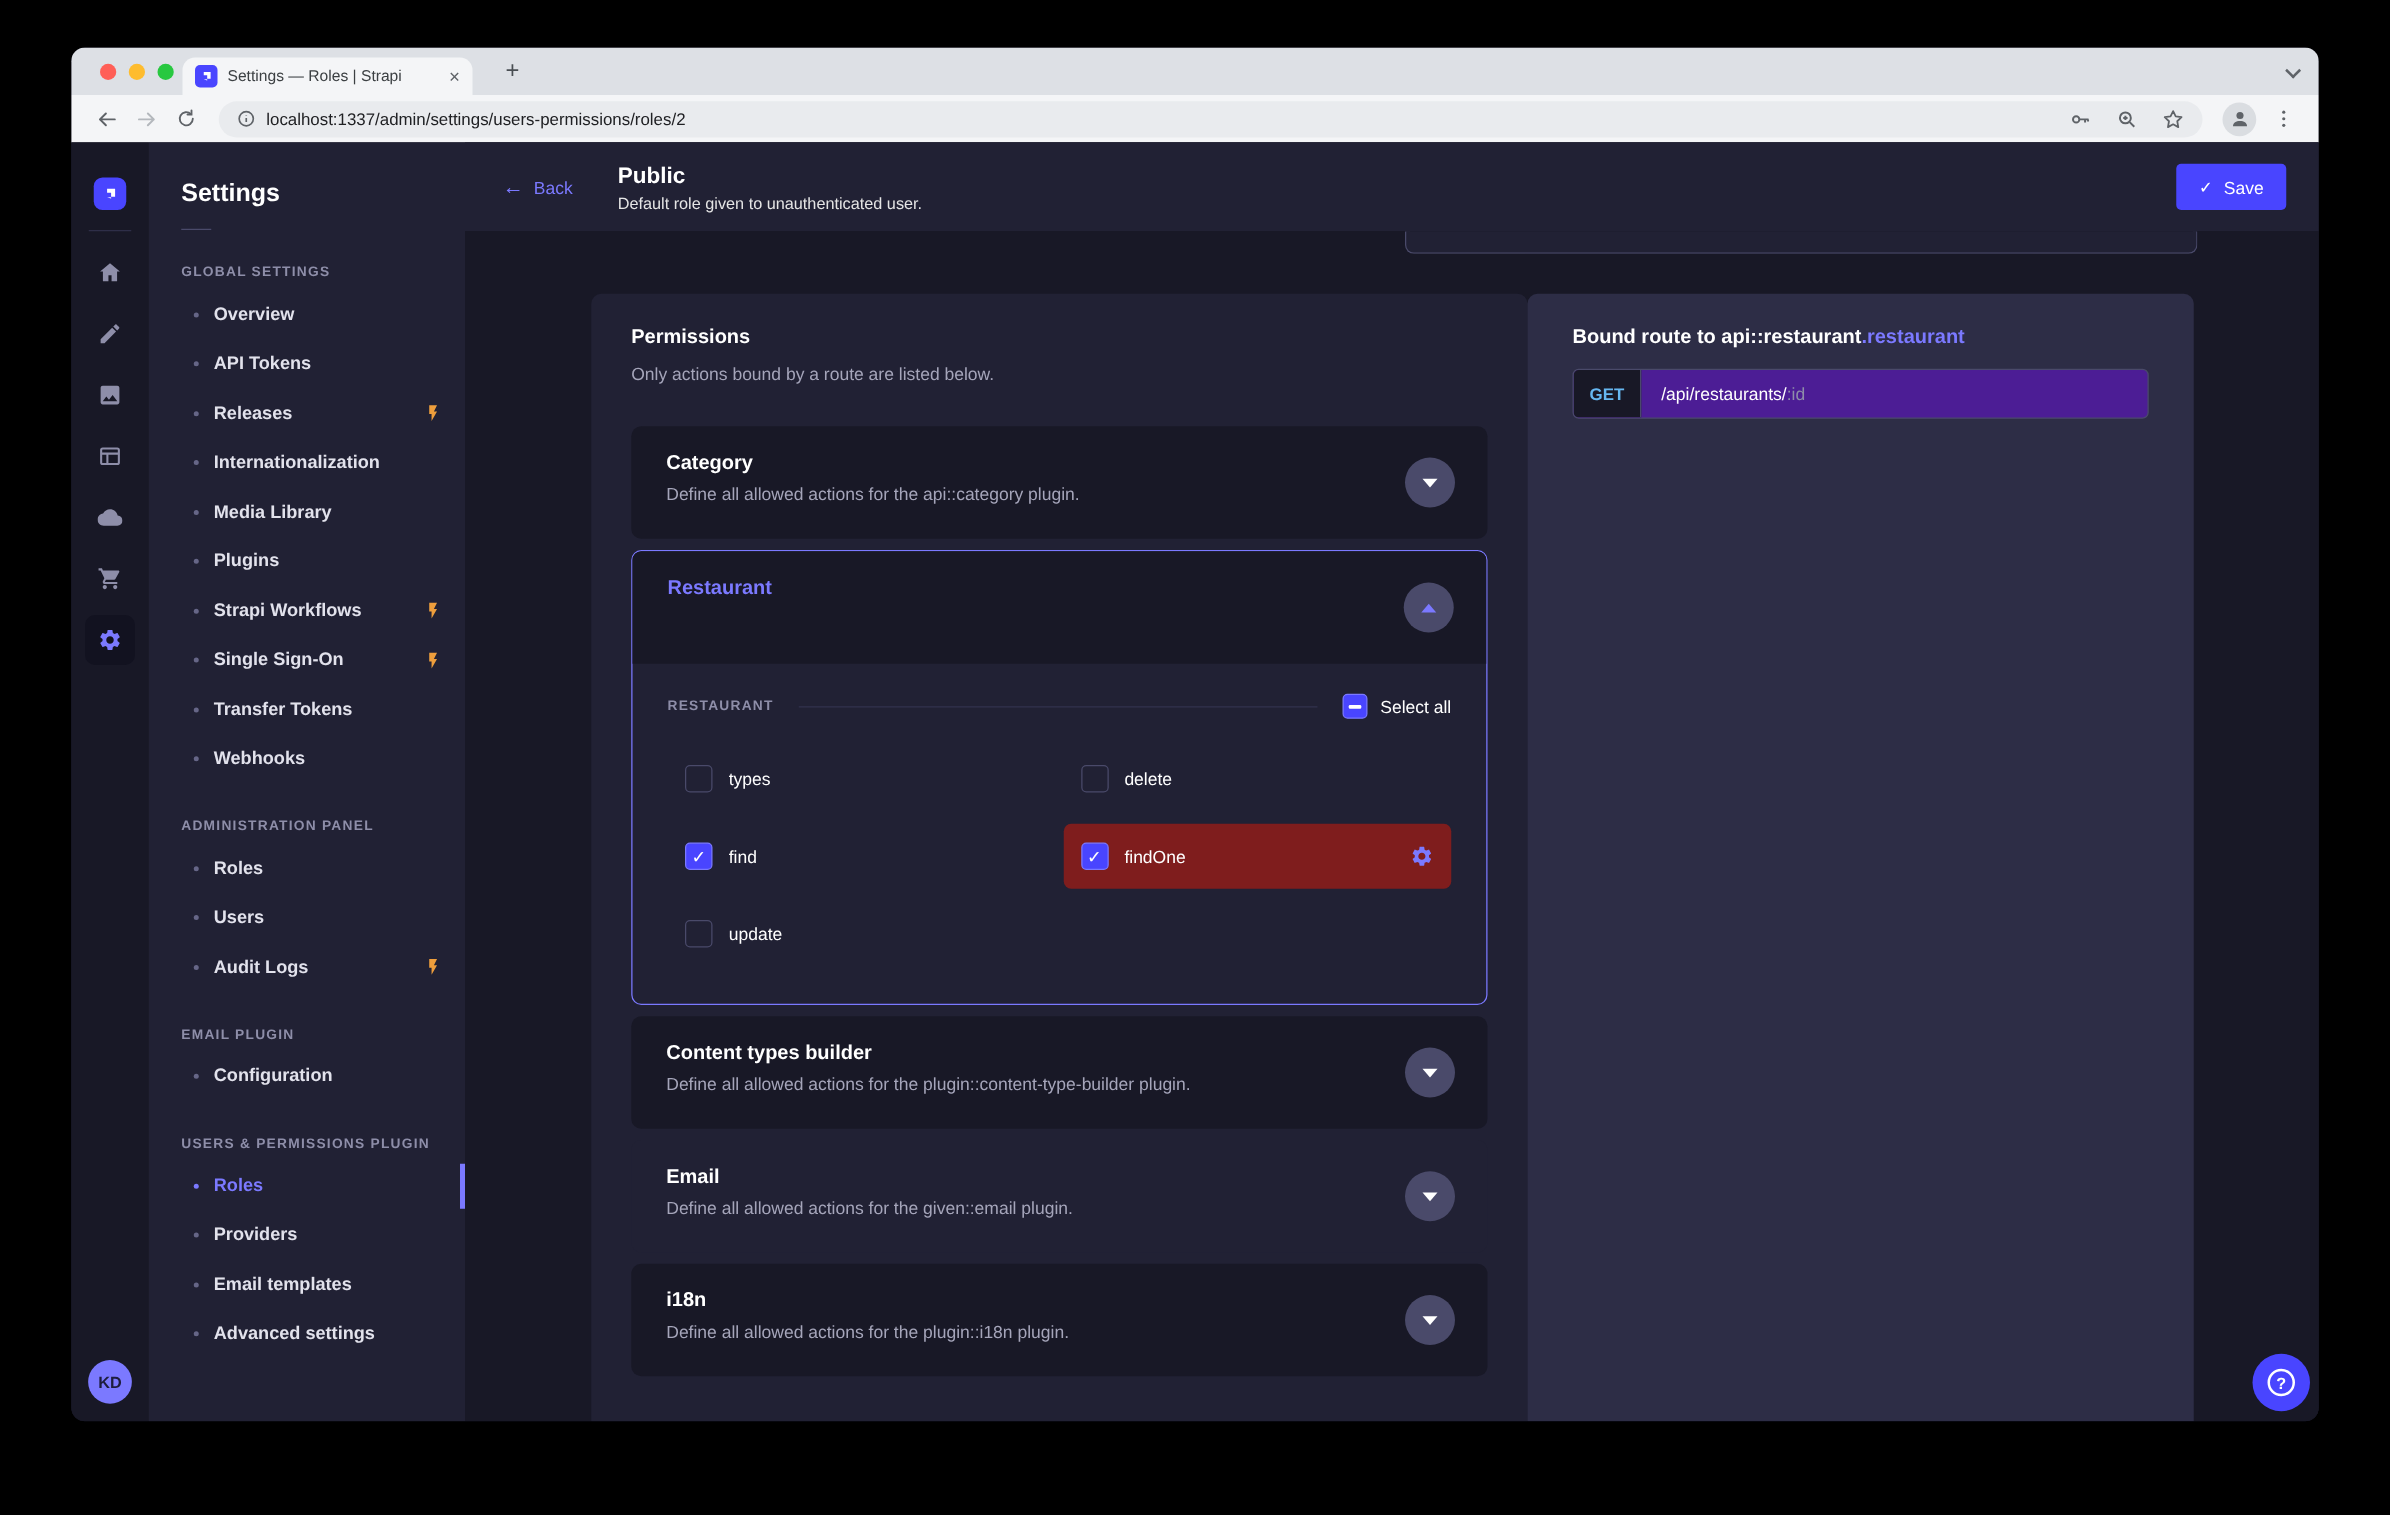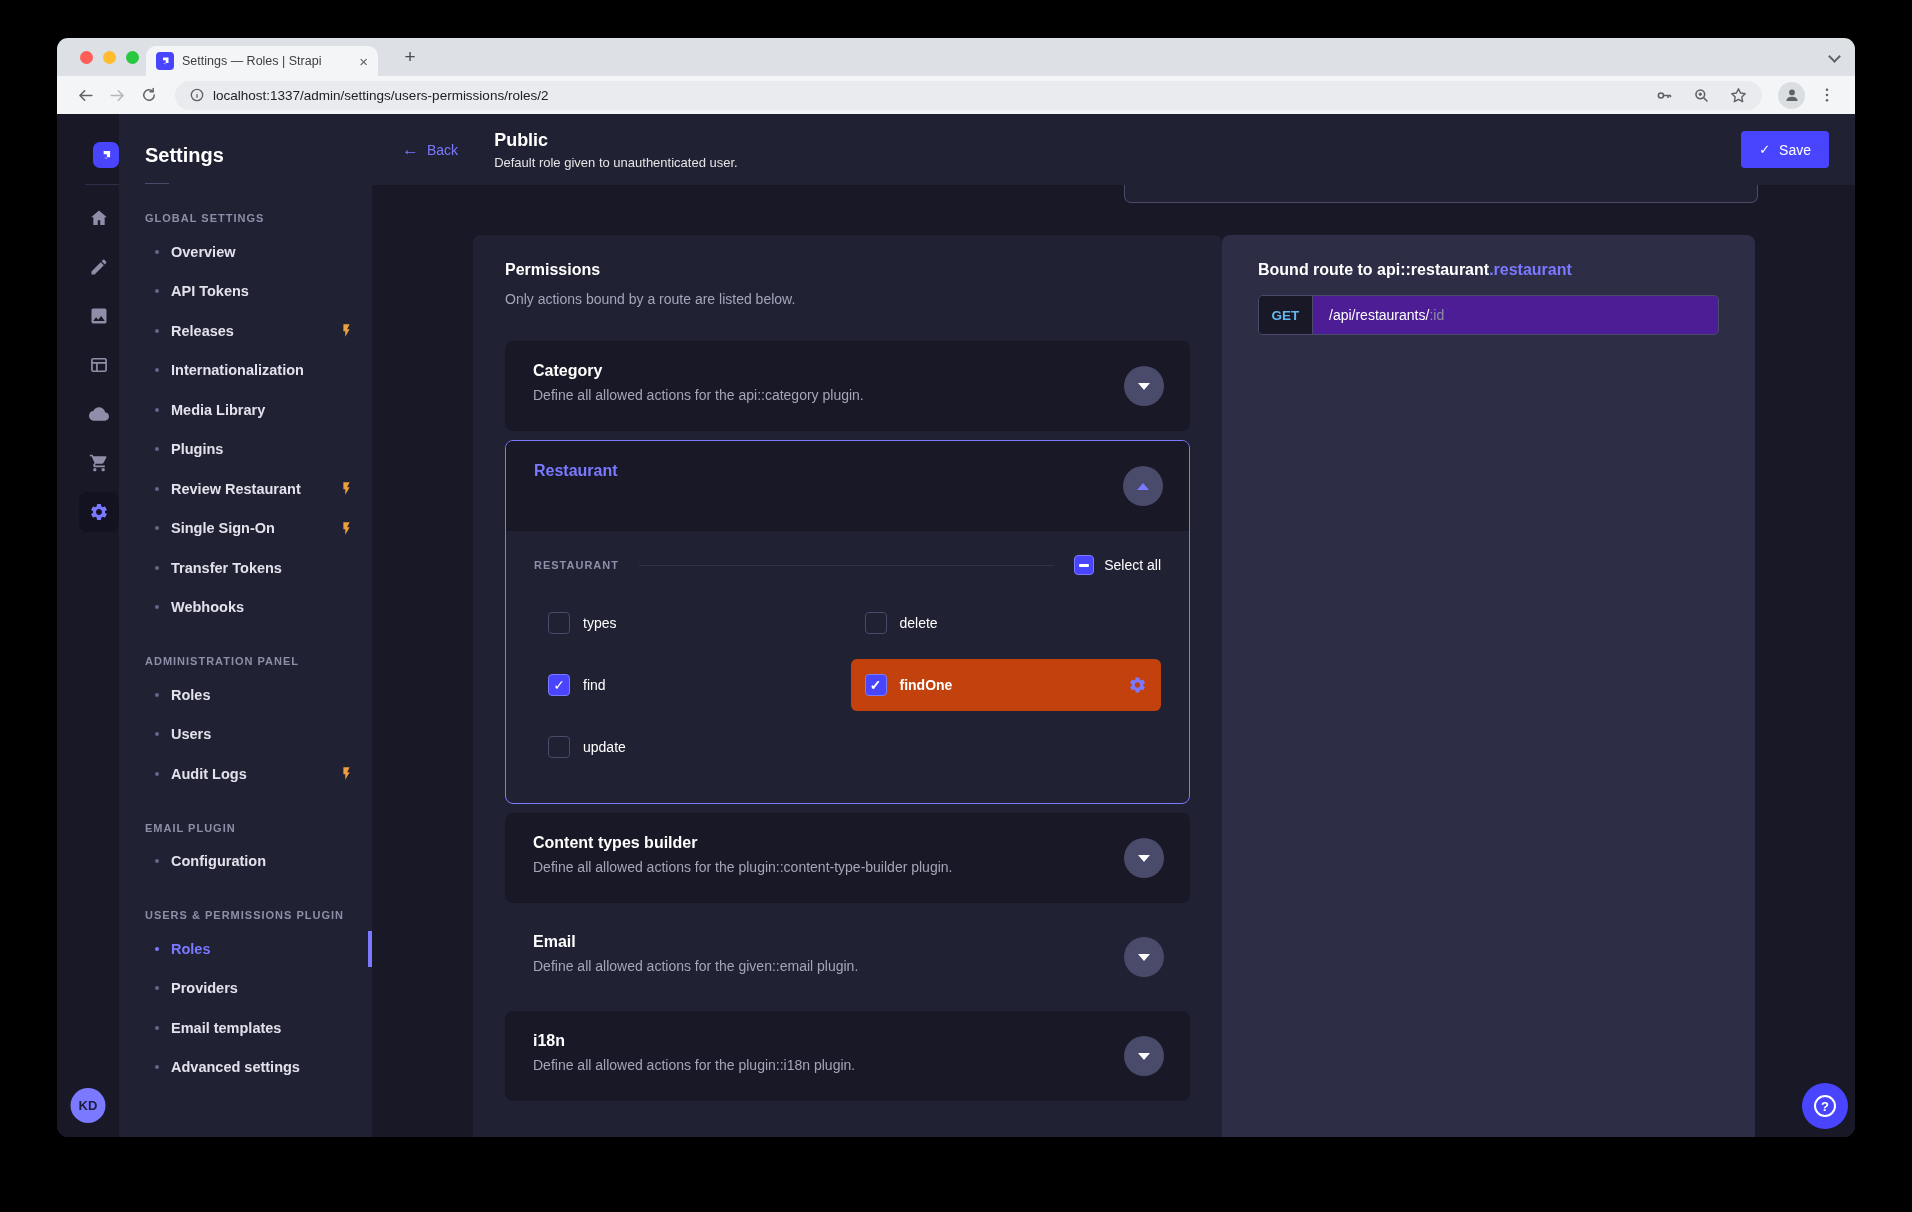--- a/index.html
+++ b/index.html
@@ -33,21 +33,21 @@
   .omnibox .url { font-size:13.5px; color:#202124; margin-left:8px; flex:1; white-space:nowrap;
                   overflow:hidden; }
   .box-icons { display:flex; gap:18px; align-items:center; flex:none; }
   .chrome-avatar { width:27px; height:27px; border-radius:50%; background:#dadde1; flex:none;
                    display:flex; align-items:center; justify-content:center; margin:0 6px; }
 
   
   .app { position:absolute; left:0; top:76px; right:0; bottom:0; display:flex; background:#181826; }
 
   .rail { width:62px; flex:none; background:#181826; position:relative;
-          display:flex; flex-direction:column; align-items:flex-end; }
+          display:flex; flex-direction:column; align-items:center; }
   .rail .logo { width:26px; height:26px; border-radius:7px; background:var(--primary,#4945ff);
                 margin-top:28px; display:flex; align-items:center; justify-content:center; }
   .rail .rail-div { width:34px; height:1px; background:#2e2e48; margin-top:16px; }
   .rail .ric { width:40px; height:40px; display:flex; align-items:center; justify-content:center;
                margin-top:9px; border-radius:8px; }
   .rail .ric.first { margin-top:13px; }
   .rail .ric.active { background:#121220; }
   .rail .user { position:absolute; bottom:14px; left:50%; transform:translateX(-50%);
                 width:35px; height:35px; border-radius:50%; background:var(--primary-light,#7b79ff);
                 color:#1d1d3d; font-size:13px; font-weight:bold; display:flex; align-items:center;
@@ -120,21 +120,21 @@
   .cb.checked { background:var(--primary,#4945ff); border-color:var(--primary-light,#7b79ff); }
   .cb.checked::after { content:"✓"; position:absolute; inset:0; color:#fff; font-size:14px;
         display:flex; align-items:center; justify-content:center; }
   .cb.indeterminate { background:var(--primary,#4945ff); border-color:var(--primary-light,#7b79ff); }
   .cb.indeterminate::after { content:""; position:absolute; left:4px; right:4px; top:8px; height:2.5px;
         background:#fff; border-radius:1px; }
   .actions-grid { margin-top:22px; display:grid; grid-template-columns:1fr 1fr;
                   column-gap:6px; row-gap:10px; }
   .action-cell { height:52px; display:flex; align-items:center; gap:13px; padding:0 14px;
                  border-radius:6px; font-size:14px; color:#fff; position:relative; }
-  .action-cell.selected { background:#c2410c;font-weight:bold; }
+  .action-cell.selected { background:#7f1d1d; }
   .action-cell .gear-slot { position:absolute; right:14px; top:50%; transform:translateY(-50%);
                  display:flex; }
 
   .route-panel { position:absolute; left:850px; top:50px; width:533px; bottom:0;
                  background:#2d2d46; border-radius:8px 8px 0 0; padding:26px 36px; }
   .route-title { font-size:16px; font-weight:600; color:#fff; }
   .route-title .suffix { color:var(--primary-light,#7b79ff); }
   .route-bar { margin-top:16px; height:40px; display:flex; border:1px solid #4a4a6a;
                border-radius:5px; overflow:hidden; background:#4c1d95; }
   .route-method { width:54px; flex:none; background:#181826; border-right:1px solid #4a4a6a;
@@ -304,21 +304,21 @@
             <li class="subnav-item">
               <span class="dot"></span>
               <span>Media Library</span>
             </li>
             <li class="subnav-item">
               <span class="dot"></span>
               <span>Plugins</span>
             </li>
             <li class="subnav-item">
               <span class="dot"></span>
-              <span>Review Restaurant</span>
+              <span>Strapi Workflows</span>
               <svg class="flash" viewBox="0 0 24 24" width="15" height="15" fill="#ee9e3c">
                 <path d="M7 2v11h3v9l7-12h-4l4-8z"></path>
               </svg>
             </li>
             <li class="subnav-item">
               <span class="dot"></span>
               <span>Single Sign-On</span>
               <svg class="flash" viewBox="0 0 24 24" width="15" height="15" fill="#ee9e3c">
                 <path d="M7 2v11h3v9l7-12h-4l4-8z"></path>
               </svg>

